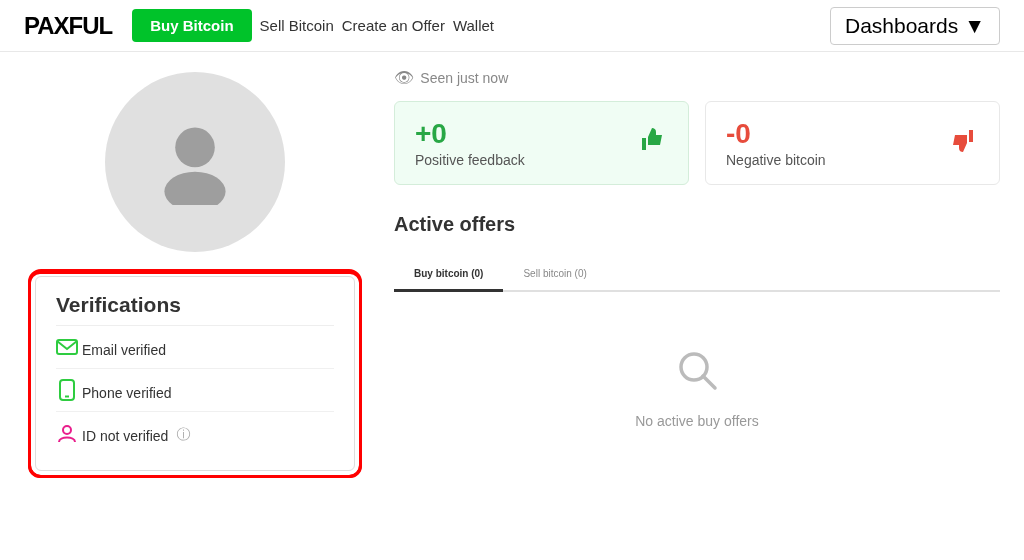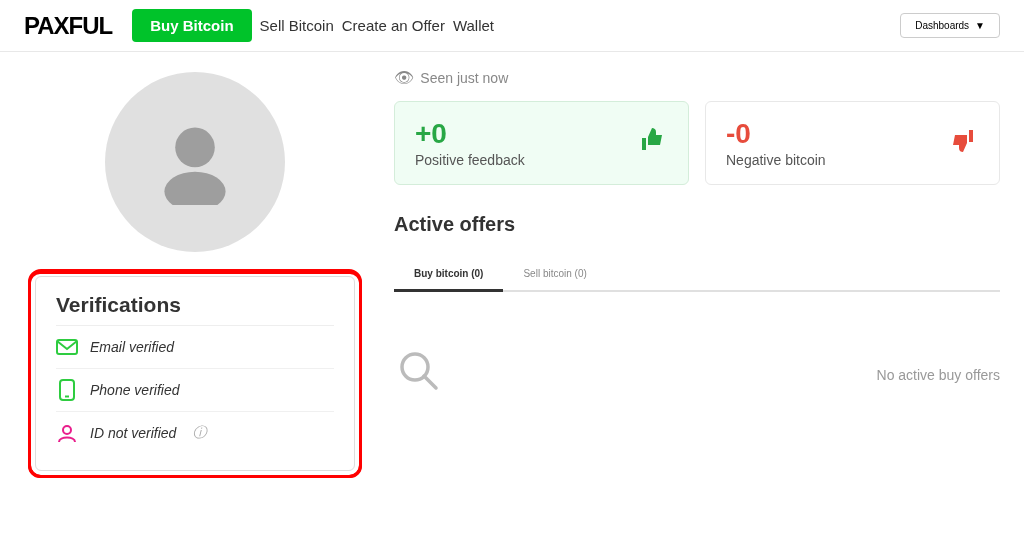--- a/index.html
+++ b/index.html
@@ -37,21 +37,21 @@
       text-decoration: none;
       cursor: pointer;
     }
     .dashboards-btn {
       display: flex;
       align-items: center;
       gap: 6px;
       border: 1px solid #ccc;
       border-radius: 4px;
       padding: 6px 14px;
-      font-size: 10px;
+      font-size: 21px;
       cursor: pointer;
       background: #fff;
       margin-left: auto;
       text-align: right;
     }
 
     
     .main {
       display: flex;
       height: calc(560px - 64px);
@@ -105,27 +105,26 @@
     .verifications-title {
       font-size: 21px;
       font-weight: 600;
       color: #333;
       border-bottom: 1px solid #eee;
       padding-bottom: 8px;
       margin-bottom: 0;
     }
     .verification-item {
       display: flex;
-      align-items: center;
-      gap: 12px;
+      align-items: flex-end;
+      gap: 4px;
       padding: 10px 0;
       border-bottom: 1px solid #f0f0f0;
       font-size: 14px;
       color: #333;
-      font-style: italic;
     }
     .verification-item:last-child { border-bottom: none; }
     .v-icon {
       width: 22px;
       height: 22px;
       display: flex;
       align-items: center;
       justify-content: center;
       font-size: 16px;
     }
@@ -211,23 +210,23 @@
     }
     .tab.active {
       color: #333;
       font-weight: 700;
       border-bottom: 3px solid #333;
     }
 
     
     .no-offers {
       display: flex;
-      flex-direction: row;
-      align-items: center;
-      justify-content: space-between;
+      flex-direction: column;
+      align-items: center;
+      justify-content: flex-end;
       padding: 30px 0;
       color: #aaa;
       gap: 10px;
     }
     .search-icon-large {
       font-size: 40px;
       color: #bbb;
     }
     .no-offers-text {
       font-size: 14px;

